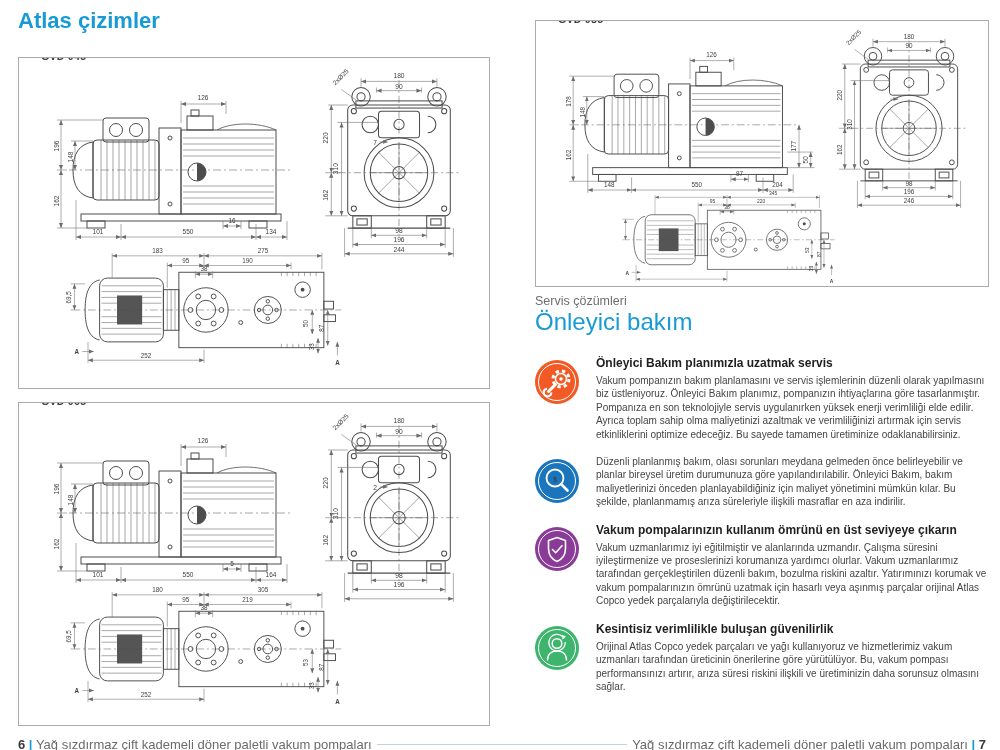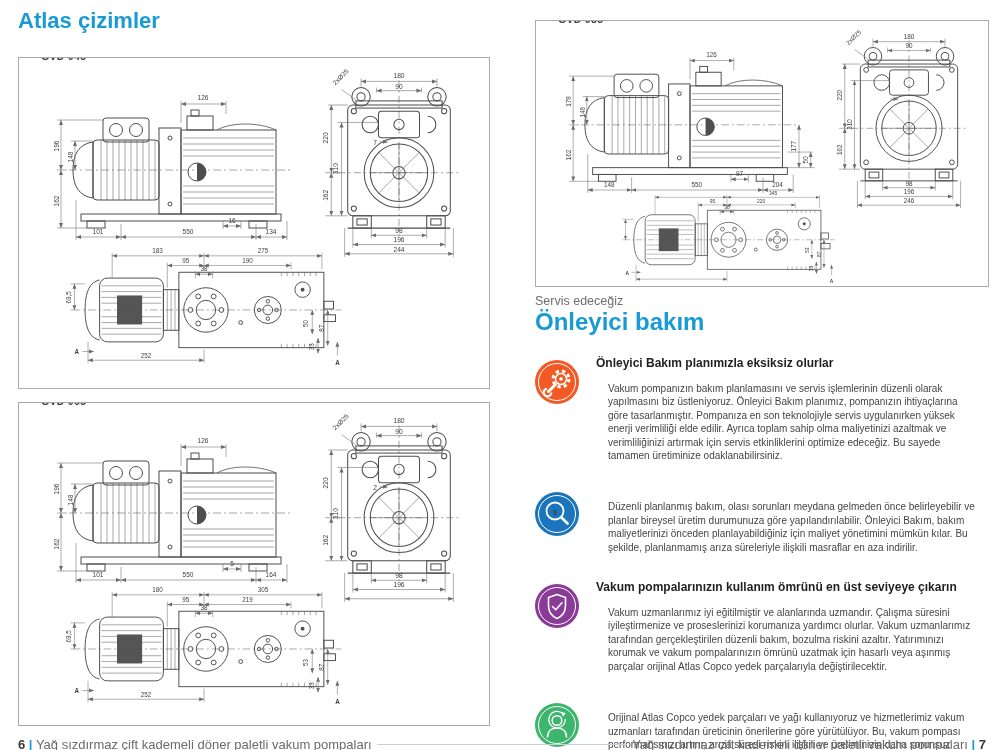--- a/index.html
+++ b/index.html
@@ -6,27 +6,27 @@
   body{width:1000px;height:750px;position:relative;background:#fff;overflow:hidden;
        font-family:"Liberation Sans",sans-serif;color:#3f3f3e}
   .page-title{position:absolute;left:18px;top:8px;font-size:22px;font-weight:bold;color:#189bd5}
   .dbox{position:absolute;border:1px solid #a9abae;background:#fff}
   .dbox .lbl{position:absolute;top:-8px;left:16px;background:#fff;padding:0 6px;
              font-size:10.5px;font-weight:bold;color:#3c3c3b;letter-spacing:.3px}
   .view{position:absolute}
   .view svg{display:block;width:100%;height:100%}
   svg text{font-size:6.5px;fill:#3f3f3e;font-family:"Liberation Sans",sans-serif}
   .kicker{position:absolute;left:535px;top:294px;font-size:12.5px;color:#6d6e70}
-  .svc-head{position:absolute;left:535px;top:308px;font-size:24px;font-weight:bold;color:#189bd5}
+  .svc-head{position:absolute;left:535px;top:308px;font-size:24px;font-weight:normal;color:#189bd5}
   .items{position:absolute;left:535px;top:356px;width:452px}
   .item{display:flex;gap:17px;margin-bottom:14px}
   .item .ic{flex:0 0 44px;padding-top:4px}
   .item .tx{flex:1}
   .item h3{margin:0 0 4px;font-size:12px;color:#1f1f1e}
-  .item p{margin:12px;font-size:10px;line-height:13.4px;color:#454545}
+  .item p{margin:0;font-size:10px;line-height:13.4px;color:#454545}
   .footer{position:absolute;left:18px;right:14px;top:737px;display:flex;align-items:center;gap:5px;
           font-size:13px;color:#6a6b6d;white-space:nowrap}
   .footer .rule{flex:1;border-top:1px solid #c3d2da;height:0}
   .footer b{color:#3a3a3a}
   .footer .pipe{color:#189bd5;font-weight:bold}
 </style>
 </head>
 <body>
 
 <svg width="0" height="0" style="position:absolute" aria-hidden="true">
@@ -315,41 +315,41 @@
       <text x="150" y="27" text-anchor="middle" font-size="6">38</text>
       <text x="258" y="81" transform="rotate(-90 258 81)" text-anchor="middle" font-size="6">53</text>
       <text x="274" y="86" transform="rotate(-90 274 86)" text-anchor="middle" font-size="6">87</text>
       <text x="264" y="105" transform="rotate(-90 264 105)" text-anchor="middle" font-size="6">33</text>
       <text x="16" y="113" font-size="7" font-weight="bold">A</text>
       <text x="288" y="124" text-anchor="middle" font-size="7" font-weight="bold">A</text>
     </svg>
   </div>
 </div>
 
-<div class="kicker">Servis edeceğiz</div>
+<div class="kicker">Servis çözümleri</div>
 <div class="svc-head">Önleyici bakım</div>
 
 <div class="items">
 
   <div class="item">
     <div class="ic">
       <svg width="44" height="44" viewBox="0 0 44 44">
         <circle cx="22" cy="22" r="22" fill="#f15a24"></circle>
         <circle cx="22" cy="22" r="18.5" fill="none" stroke="#fff" stroke-width="1"></circle>
         <g stroke="#fff" fill="none">
           <circle cx="26" cy="19" r="8" stroke-width="3" stroke-dasharray="3.3 3.1"></circle>
           <circle cx="26" cy="19" r="5.5" stroke-width="1.5"></circle>
           <circle cx="26" cy="19" r="1.8" fill="#fff" stroke="none"></circle>
           <path d="M13.5 31.5 L20.5 24.5" stroke-width="3" stroke-linecap="round"></path>
           <circle cx="12.5" cy="32.5" r="3.8" stroke-width="2.2" stroke-dasharray="17 7"></circle>
         </g>
       </svg>
     </div>
     <div class="tx">
-      <h3>Önleyici Bakım planımızla eksiksiz olurlar</h3>
+      <h3>Önleyici Bakım planımızla uzatmak servis</h3>
       <p>Vakum pompanızın bakım planlamasını ve servis işlemlerinin düzenli olarak yapılmasını biz üstleniyoruz. Önleyici Bakım planımız, pompanızın ihtiyaçlarına göre tasarlanmıştır. Pompanıza en son teknolojiyle servis uygulanırken yüksek enerji verimliliği elde edilir. Ayrıca toplam sahip olma maliyetinizi azaltmak ve verimliliğinizi artırmak için servis etkinliklerini optimize edeceğiz. Bu sayede tamamen üretiminize odaklanabilirsiniz.</p>
     </div>
   </div>
 
   <div class="item">
     <div class="ic">
       <svg width="44" height="44" viewBox="0 0 44 44">
         <circle cx="22" cy="22" r="22" fill="#1b75bc"></circle>
         <circle cx="22" cy="22" r="18.5" fill="none" stroke="#fff" stroke-width="1"></circle>
         <circle cx="20" cy="19" r="8.5" fill="none" stroke="#fff" stroke-width="1.8"></circle>
@@ -382,20 +382,21 @@
       <svg width="44" height="44" viewBox="0 0 44 44">
         <circle cx="22" cy="22" r="22" fill="#3db56c"></circle>
         <circle cx="22" cy="22" r="18.5" fill="none" stroke="#fff" stroke-width="1"></circle>
         <circle cx="22" cy="17.5" r="4.8" fill="none" stroke="#fff" stroke-width="1.5"></circle>
         <path d="M12.5 34 C12.5 28 16.5 25 22 25 C27.5 25 31.5 28 31.5 34" fill="none" stroke="#fff" stroke-width="1.5" stroke-linecap="round"></path>
         <path d="M28 11 A8.2 8.2 0 1 0 30.2 16" fill="none" stroke="#fff" stroke-width="1.2"></path>
         <polygon points="27,8.8 31,10.6 27.6,13.4" fill="#fff"></polygon>
       </svg>
     </div>
     <div class="tx">
+      <h3>Kesintisiz verimlilikle buluşan güvenilirlik</h3>
       <p>Orijinal Atlas Copco yedek parçaları ve yağı kullanıyoruz ve hizmetlerimiz vakum uzmanları tarafından üreticinin önerilerine göre yürütülüyor. Bu, vakum pompası performansınızı artırır, arıza süresi riskini ilişkili ve üretiminizin daha sorunsuz olmasını sağlar.</p>
     </div>
   </div>
 
 </div>
 
 <div class="footer">
   <span>
     <b>6</b>
     <span class="pipe">|</span>

